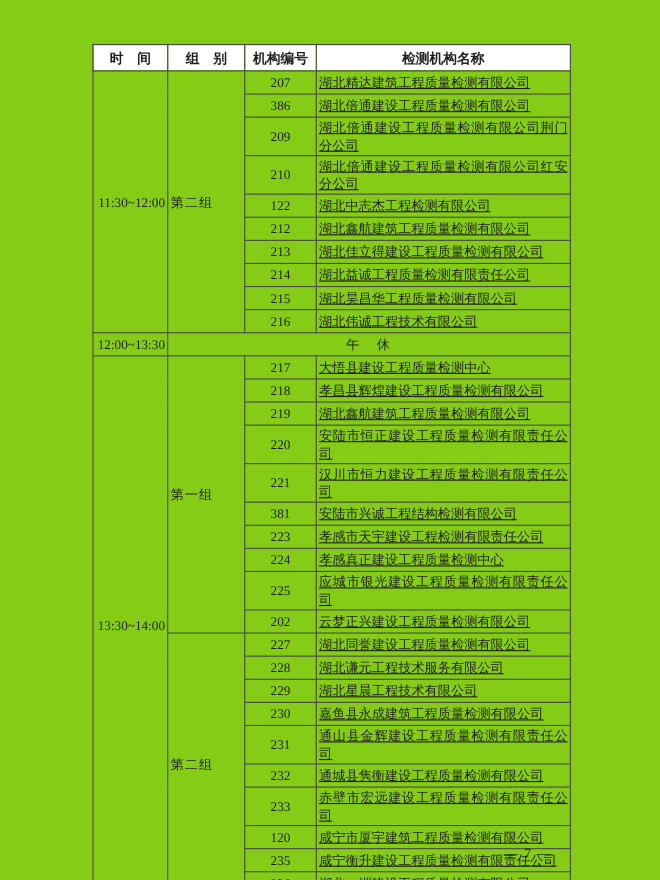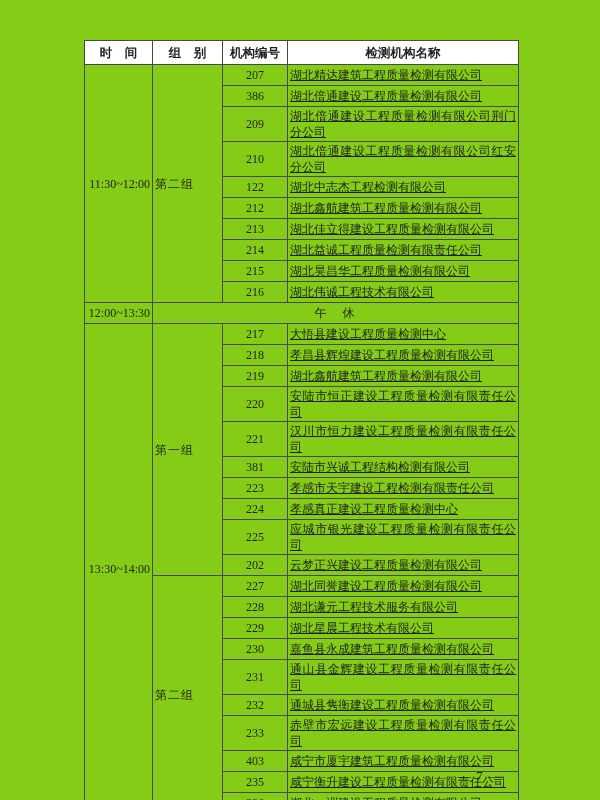--- a/index.html
+++ b/index.html
@@ -215,21 +215,21 @@
     </tr>
     <tr>
       <td class="no-cell">232</td>
       <td class="name-cell">通城县隽衡建设工程质量检测有限公司</td>
     </tr>
     <tr>
       <td class="no-cell">233</td>
       <td class="name-cell">赤壁市宏远建设工程质量检测有限责任公司</td>
     </tr>
     <tr>
-      <td class="no-cell">403</td>
+      <td class="no-cell">120</td>
       <td class="name-cell">咸宁市厦宇建筑工程质量检测有限公司</td>
     </tr>
     <tr>
       <td class="no-cell">235</td>
       <td class="name-cell">咸宁衡升建设工程质量检测有限责任公司</td>
     </tr>
     <tr>
       <td class="no-cell">236</td>
       <td class="name-cell">湖北一洲建设工程质量检测有限公司</td>
     </tr>

